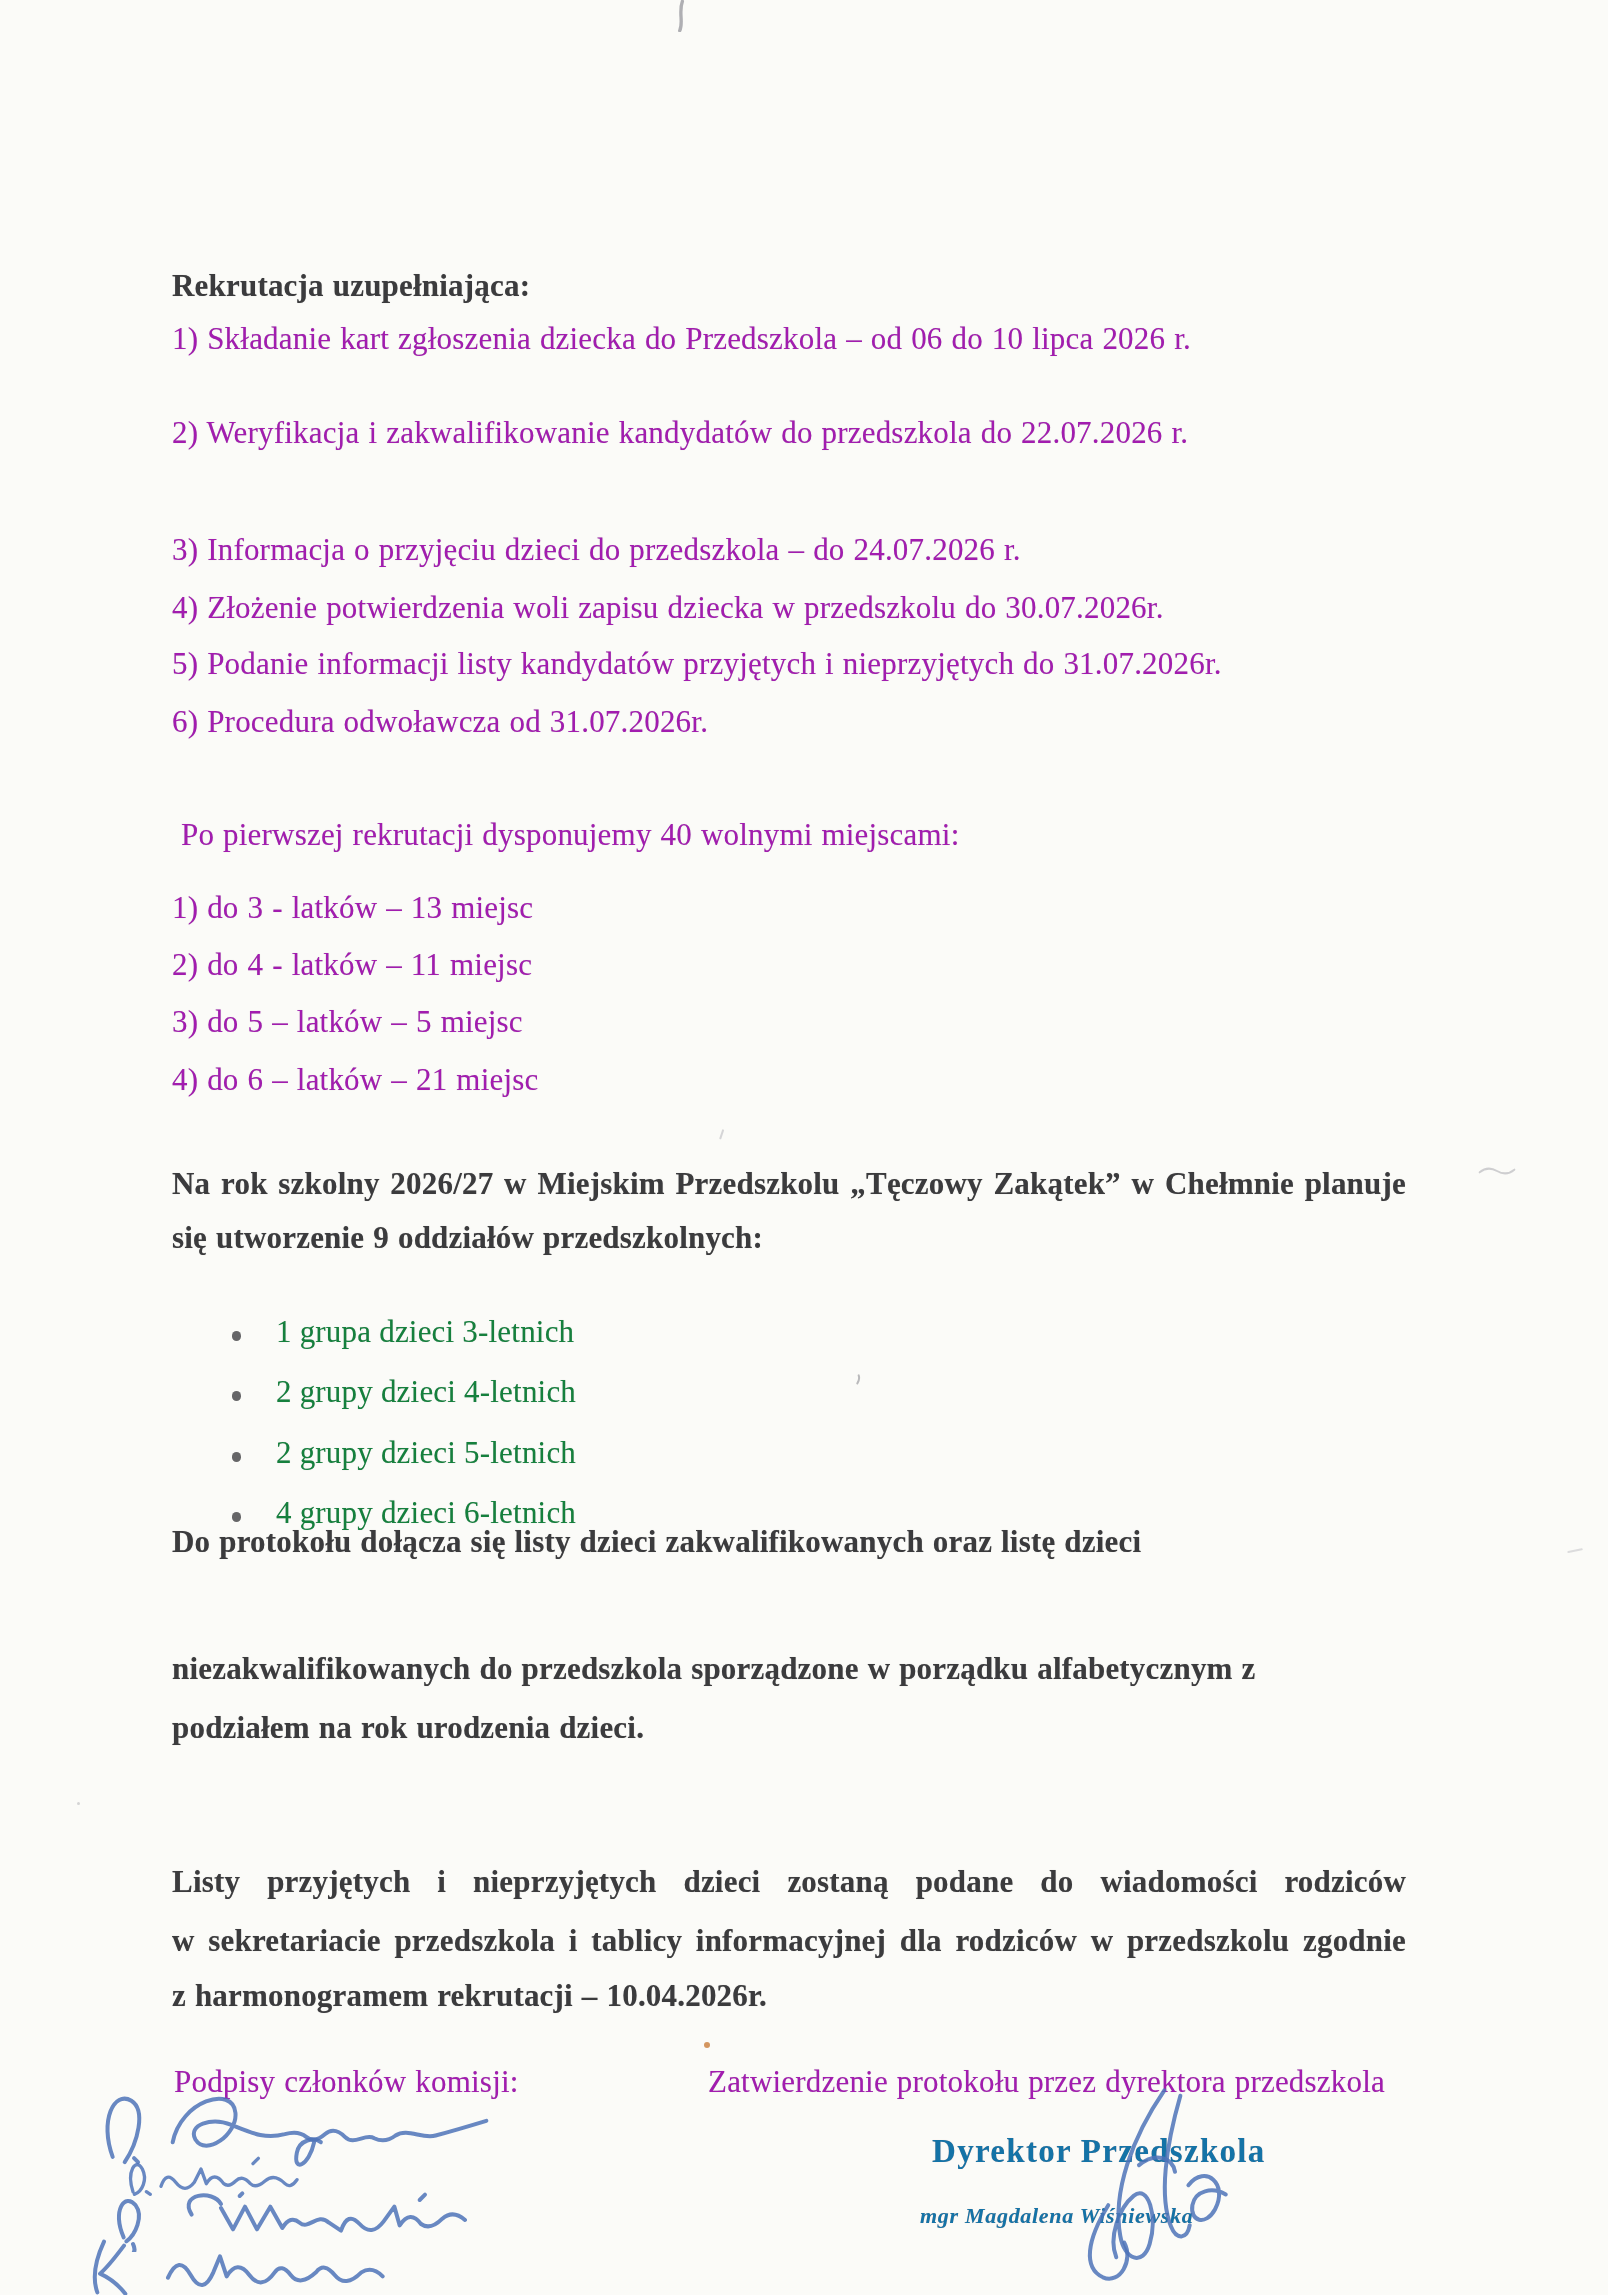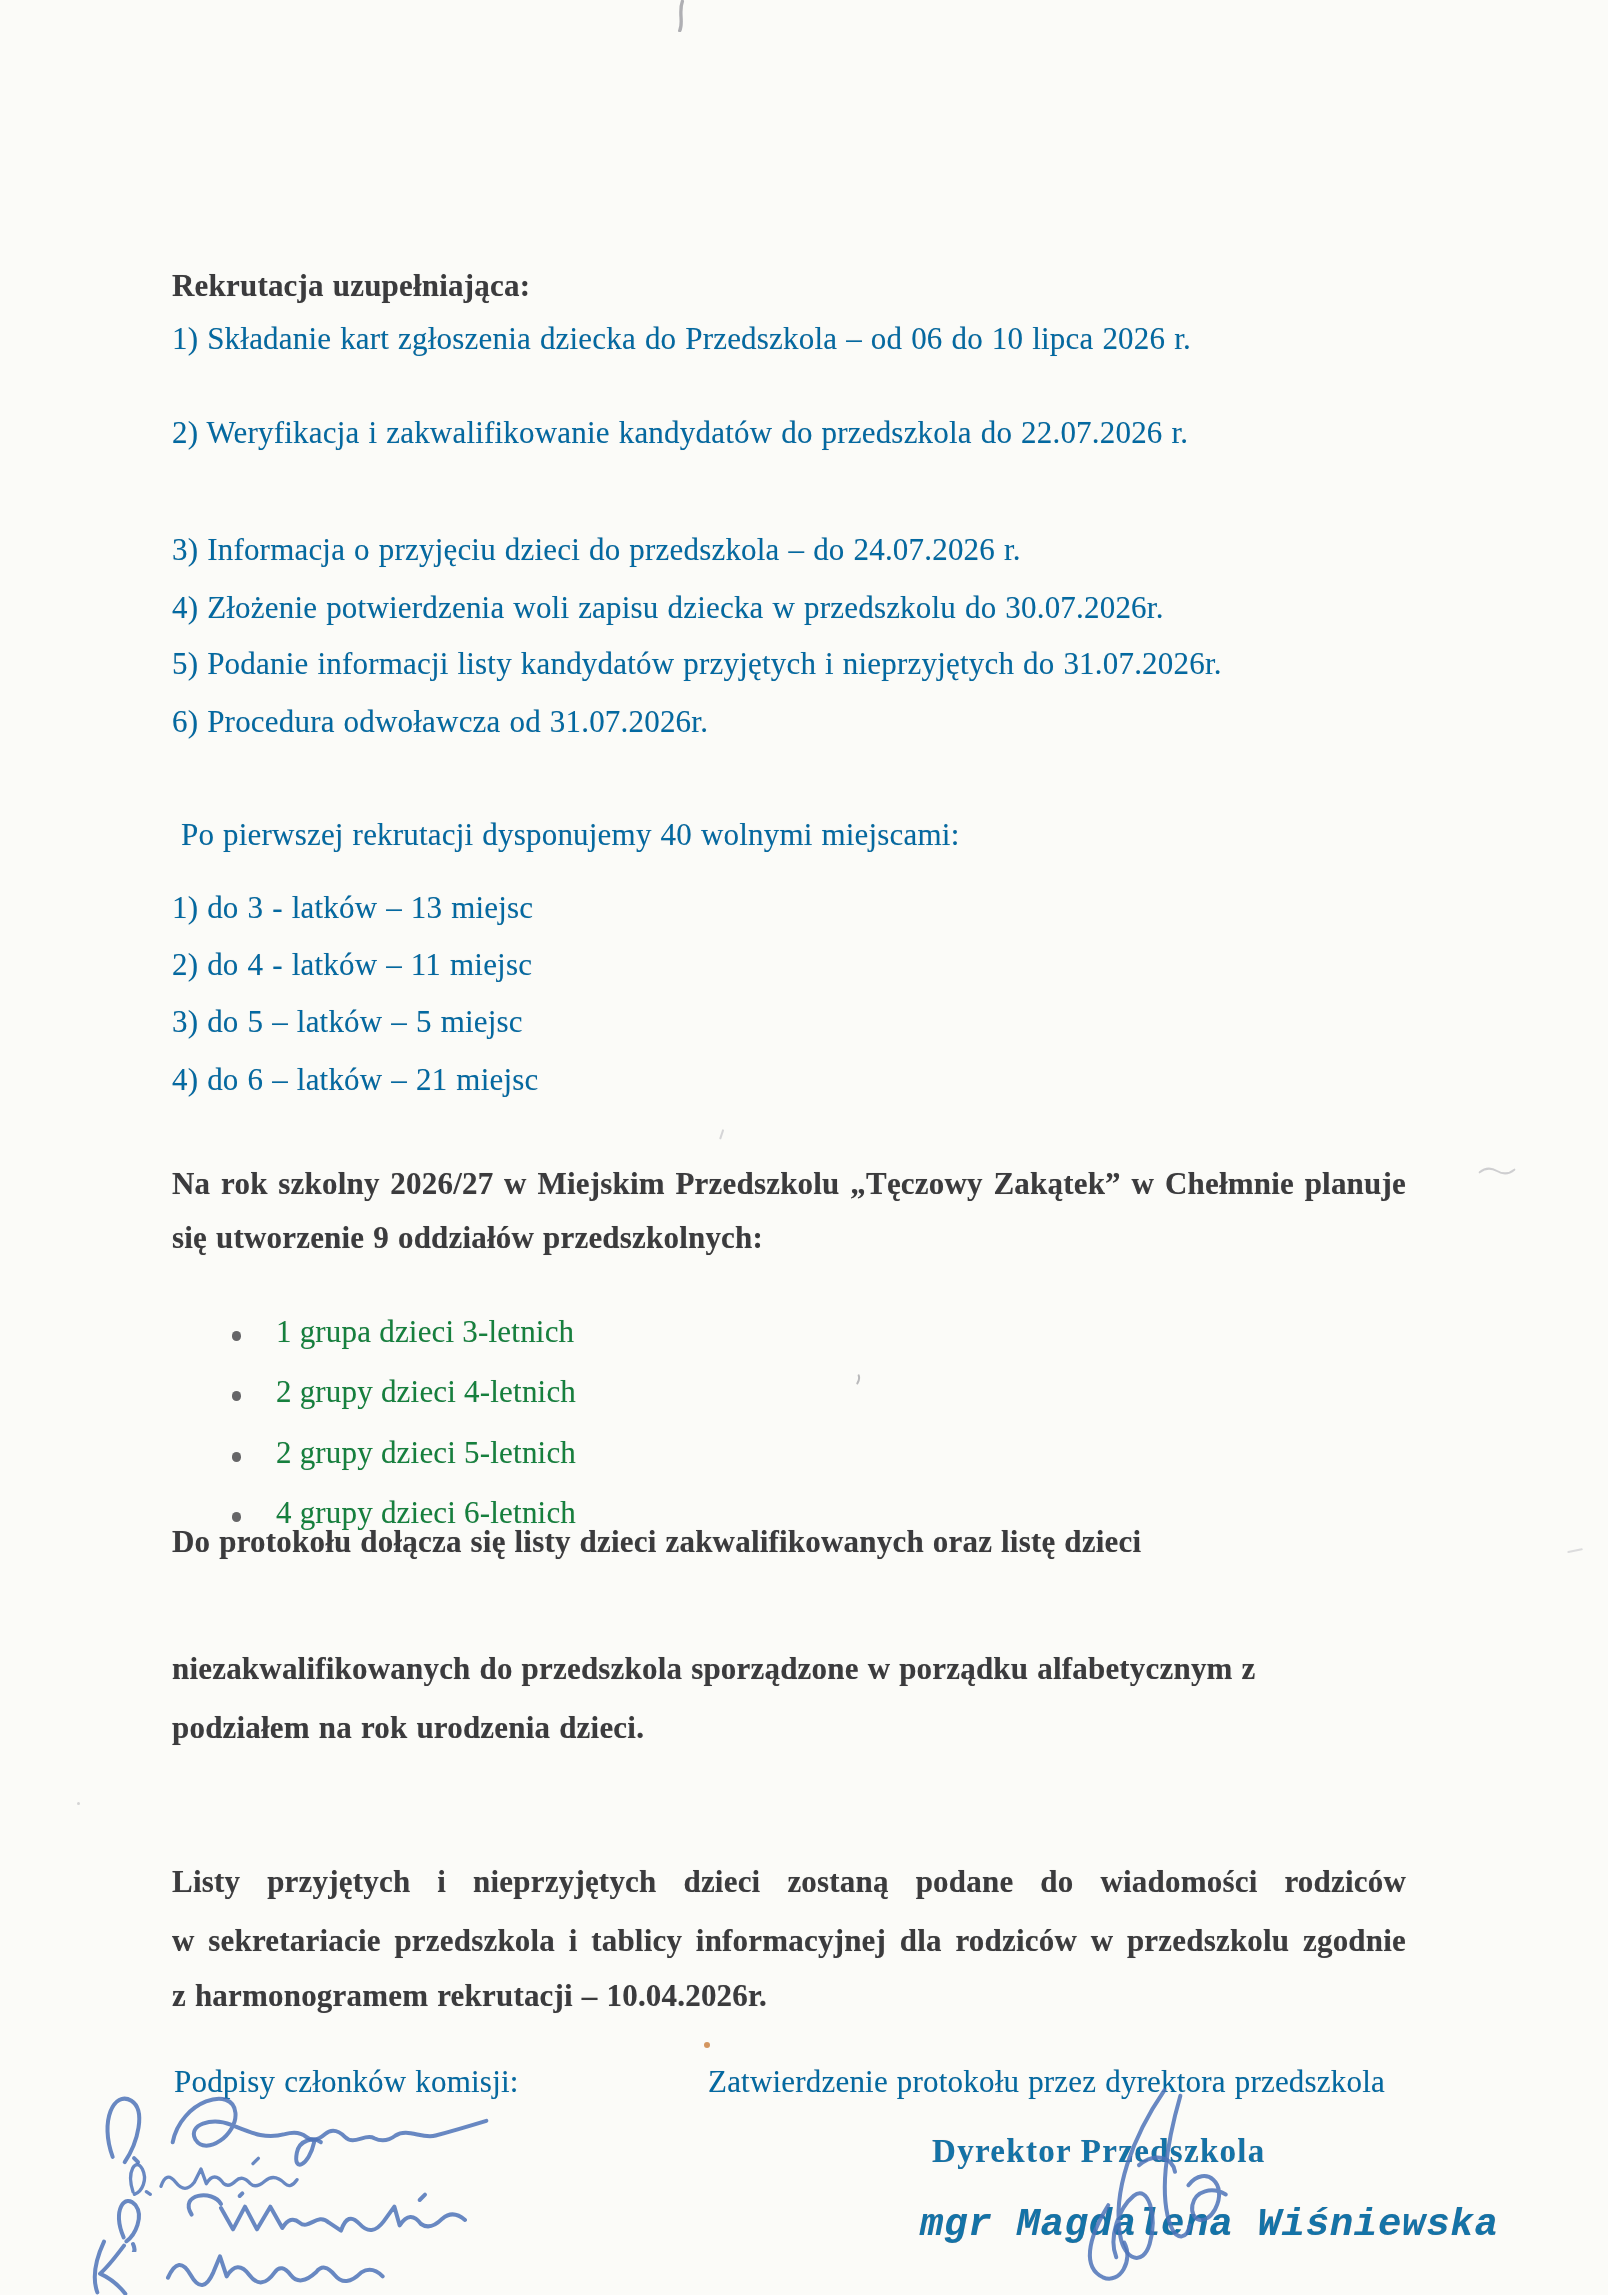--- a/index.html
+++ b/index.html
@@ -6,21 +6,21 @@
   .page{
     position:relative;
     width:1609px;height:2295px;
     background:#fbfbf8;
     overflow:hidden;
     font-family:"Liberation Serif", serif;
   }
   .line{
     position:absolute;left:172px;
     font-size:31px;line-height:1.15;
-    color:#0369a1;
+    color:#a21caf;
     white-space:nowrap;
     letter-spacing:0.2px;word-spacing:1px;
     text-shadow:0 0 0.7px rgba(90,90,95,.35);
   }
   .b{font-weight:bold;color:#3b3b3d;text-shadow:0 0 0.7px rgba(40,40,44,.35);text-align:right;}
   .indent{left:181px;}
   .just{width:1234px;white-space:normal;text-align:justify;text-align-last:justify;margin-top:6px;-moz-text-align-last:justify;}
   .bullet-row{position:absolute;left:232px;}
   .bullet-dot{
     position:absolute;left:0;top:17.4px;
@@ -32,21 +32,21 @@
     font-size:31px;color:#15803d;white-space:nowrap;
     letter-spacing:0.2px;text-shadow:0 0 0.7px rgba(90,90,95,.35);
   }
   .stamp-line{
     position:absolute;
     color:#0369a1;font-weight:bold;
     white-space:nowrap;opacity:.93;
     text-shadow:0 0 0.7px rgba(216,73,43,.4);
   }
   .stamp-role{left:932px;top:2133px;font-size:33px;letter-spacing:1.3px;}
-  .stamp-name{left:920px;top:2203px;font-size:39px;font-style:italic;letter-spacing:0.7px;font-family:Liberation Mono, monospace;}
+  .stamp-name{left:920px;top:2203px;font-size:22px;font-style:italic;letter-spacing:0.7px;}
   .sig{position:absolute;}
   .sig path{stroke:#4d73b9;stroke-width:6;fill:none;stroke-linecap:round;stroke-linejoin:round;opacity:.85;}
   .sig.thin path{stroke-width:5;}
   .artifact{position:absolute;}
   .artifact path{fill:none;stroke-linecap:round;}
   .dot-artifact{position:absolute;border-radius:50%;}
 </style>
 </head>
 <body>
 

